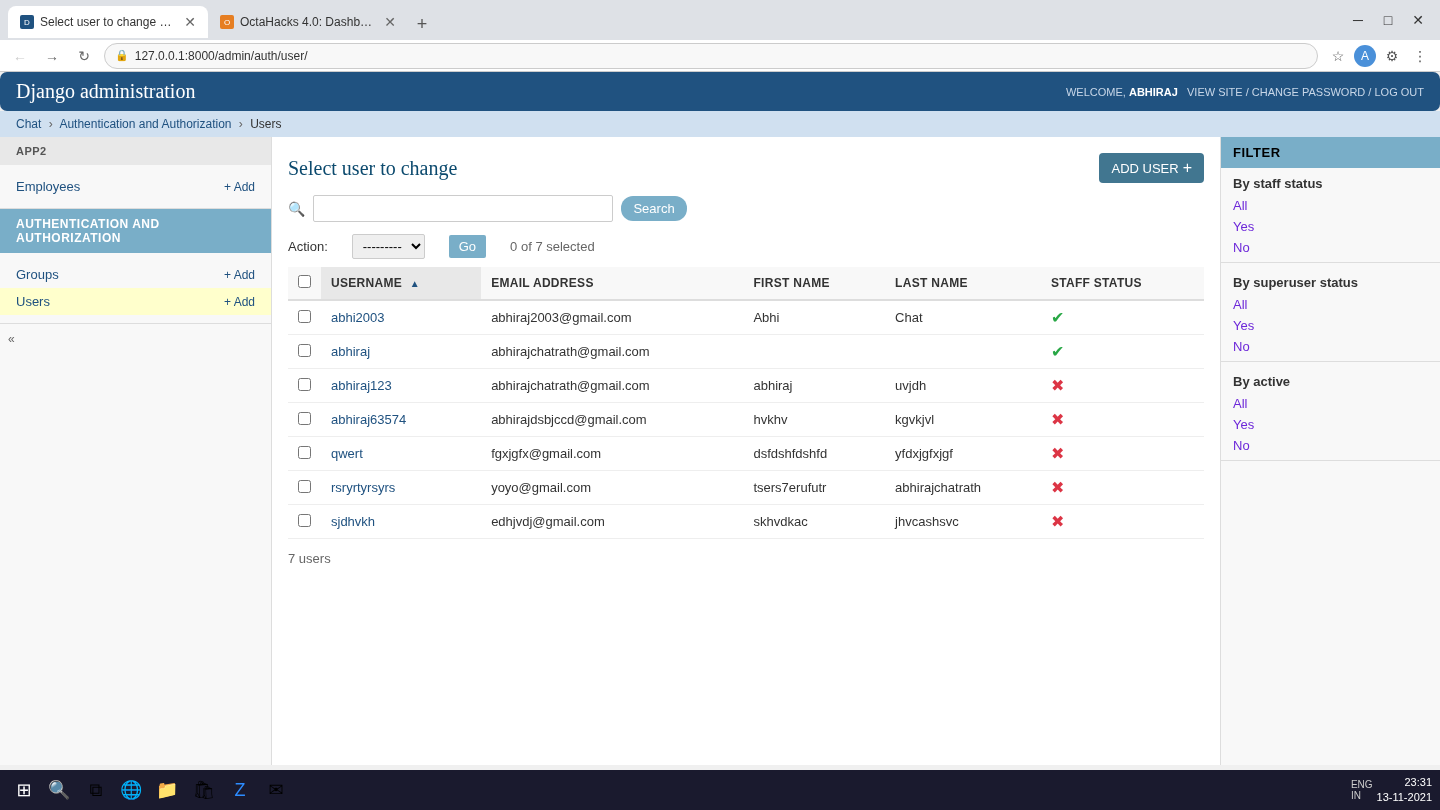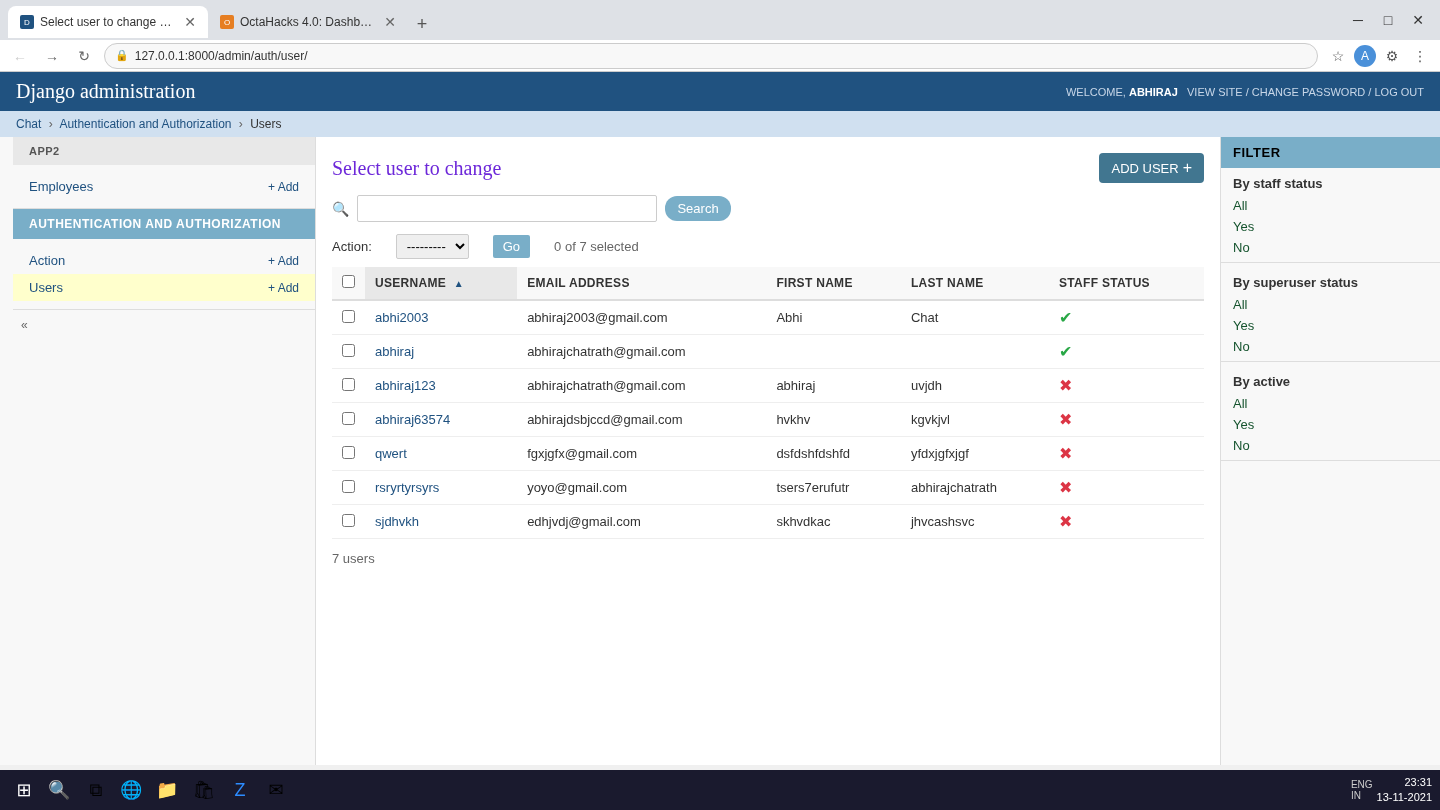--- a/index.html
+++ b/index.html
@@ -21,48 +21,48 @@
     .nav-btn.disabled { color: #ccc; cursor: default; }
     .url-bar { flex: 1; height: 26px; border: 1px solid #ccc; border-radius: 13px; padding: 0 10px; font-size: 12px; color: #333; background: #f8f8f8; display: flex; align-items: center; gap: 6px; }
     .url-lock { color: #555; font-size: 11px; }
     .url-text { color: #333; font-size: 12px; }
     .browser-actions { display: flex; align-items: center; gap: 4px; }
     .browser-action-btn { width: 24px; height: 24px; display: flex; align-items: center; justify-content: center; color: #555; cursor: pointer; font-size: 14px; }
     .win-btns { display: flex; align-items: center; gap: 2px; margin-left: 8px; }
     .win-btn { width: 28px; height: 28px; display: flex; align-items: center; justify-content: center; font-size: 14px; color: #333; cursor: pointer; border-radius: 4px; }
 
     
-    .django-header { background: #205280; color: white; padding: 8px 16px; display: flex; justify-content: space-between; align-items: center; }
+    .django-header { background: #205280; color: white; padding: 8px 16px; display: flex; justify-content: space-between; align-items: center; border-radius: 7px; }
     .django-title { color: #fff; font-size: 20px; font-weight: normal; font-family: Georgia, serif; }
     .django-user-info { font-size: 11px; color: #c8d7e8; }
     .django-user-info a { color: #c8d7e8; text-decoration: none; }
     .django-user-info strong { color: #fff; }
 
     
     .breadcrumb { background: #d0e0f0; padding: 6px 16px; font-size: 12px; color: #333; }
     .breadcrumb a { color: #205280; text-decoration: none; }
     .breadcrumb .sep { margin: 0 4px; color: #666; }
 
     
     .main-layout { display: flex; height: calc(810px - 40px - 32px - 40px - 30px - 40px); }
 
     
-    .sidebar { width: 316px; background: #f8f8f8; border-right: 1px solid #ddd; flex-shrink: 0; overflow-y: auto; padding-left: 13px; }
+    .sidebar { width: 272px; background: #f8f8f8; border-right: 1px solid #ddd; flex-shrink: 0; overflow-y: auto; }
     .sidebar-app { padding: 8px 16px; background: #e8e8e8; font-size: 11px; font-weight: bold; color: #555; text-transform: uppercase; letter-spacing: 0.5px; }
     .sidebar-section { padding: 8px 0; border-bottom: 1px solid #ddd; }
     .sidebar-item { padding: 6px 16px; display: flex; justify-content: space-between; align-items: center; cursor: pointer; }
     .sidebar-item.active { background: #ffffcc; }
     .sidebar-item-label { color: #333; font-size: 13px; }
     .sidebar-item-label.link { color: #205280; text-decoration: none; }
     .sidebar-add { color: #205280; font-size: 12px; text-decoration: none; }
     .sidebar-section-header { padding: 8px 16px; background: #79aec8; color: white; font-size: 12px; font-weight: bold; text-transform: uppercase; letter-spacing: 0.5px; }
 
     
     .content { flex: 1; padding: 16px; overflow-y: auto; background: #fff; }
-    .page-title { font-size: 20px; font-weight: normal; color: #6d28d9; margin-bottom: 0; font-family: Georgia, serif; }
+    .page-title { font-size: 20px; font-weight: normal; color: #0c4a6e; margin-bottom: 0; font-family: Georgia, serif; }
     .add-btn { background: #417690; color: white; padding: 6px 12px; border: none; border-radius: 4px; font-size: 13px; cursor: pointer; display: flex; align-items: center; gap: 4px; float: right; }
     .title-row { display: flex; justify-content: space-between; align-items: center; margin-bottom: 12px; }
 
     
     .search-row { display: flex; align-items: center; gap: 8px; margin-bottom: 12px; }
     .search-icon-wrap { color: #666; font-size: 14px; }
     .search-input { border: 1px solid #ccc; padding: 5px 8px; font-size: 13px; width: 300px; border-radius: 2px; }
     .search-btn { background: #79aec8; color: white; border: none; padding: 5px 12px; font-size: 13px; cursor: pointer; border-radius: 12px; }
 
     
@@ -82,21 +82,21 @@
     .checkbox-col { width: 30px; }
     .status-icon-green { color: #28a745; font-size: 16px; }
     .status-icon-red { color: #dc3545; font-size: 16px; }
     .row-count { margin-top: 12px; color: #666; font-size: 13px; }
 
     
     .filter-panel { width: 220px; background: #f8f8f8; border-left: 1px solid #ddd; flex-shrink: 0; font-size: 13px; }
     .filter-header { background: #79aec8; color: #000000; padding: 8px 12px; font-weight: bold; font-size: 13px; text-transform: uppercase; letter-spacing: 0.5px; }
     .filter-section-title { padding: 8px 12px 4px; font-weight: bold; color: #333; font-size: 13px; }
     .filter-item { padding: 3px 12px; }
-    .filter-item a { color: #14532d; text-decoration: none; font-size: 13px; }
+    .filter-item a { color: #6d28d9; text-decoration: none; font-size: 13px; }
     .filter-divider { margin: 4px 0; border-bottom: 1px solid #ddd; }
 
     
     .taskbar { background: #1a1a2e; height: 40px; display: flex; align-items: center; padding: 0 8px; gap: 4px; position: fixed; bottom: 0; left: 0; right: 0; }
     .taskbar-start { width: 32px; height: 32px; display: flex; align-items: center; justify-content: center; color: white; font-size: 18px; cursor: pointer; }
     .taskbar-icon { width: 32px; height: 32px; display: flex; align-items: center; justify-content: center; border-radius: 4px; cursor: pointer; font-size: 18px; }
     .taskbar-spacer { flex: 1; }
     .taskbar-tray { display: flex; align-items: center; gap: 4px; color: white; font-size: 11px; }
     .tray-time { text-align: right; line-height: 1.4; }
 
@@ -168,21 +168,21 @@
     <div class="sidebar-app">APP2</div>
     <div class="sidebar-section">
       <div class="sidebar-item">
         <span class="sidebar-item-label link">Employees</span>
         <a class="sidebar-add">+ Add</a>
       </div>
     </div>
     <div class="sidebar-section-header">Authentication and Authorization</div>
     <div class="sidebar-section">
       <div class="sidebar-item">
-        <span class="sidebar-item-label link">Action</span>
+        <span class="sidebar-item-label link">Groups</span>
         <a class="sidebar-add">+ Add</a>
       </div>
       <div class="sidebar-item active">
         <span class="sidebar-item-label link">Users</span>
         <a class="sidebar-add">+ Add</a>
       </div>
     </div>
     <div style="padding: 8px; color: #666; font-size: 12px; cursor: pointer; text-align: left;">«</div>
   </div>
 

